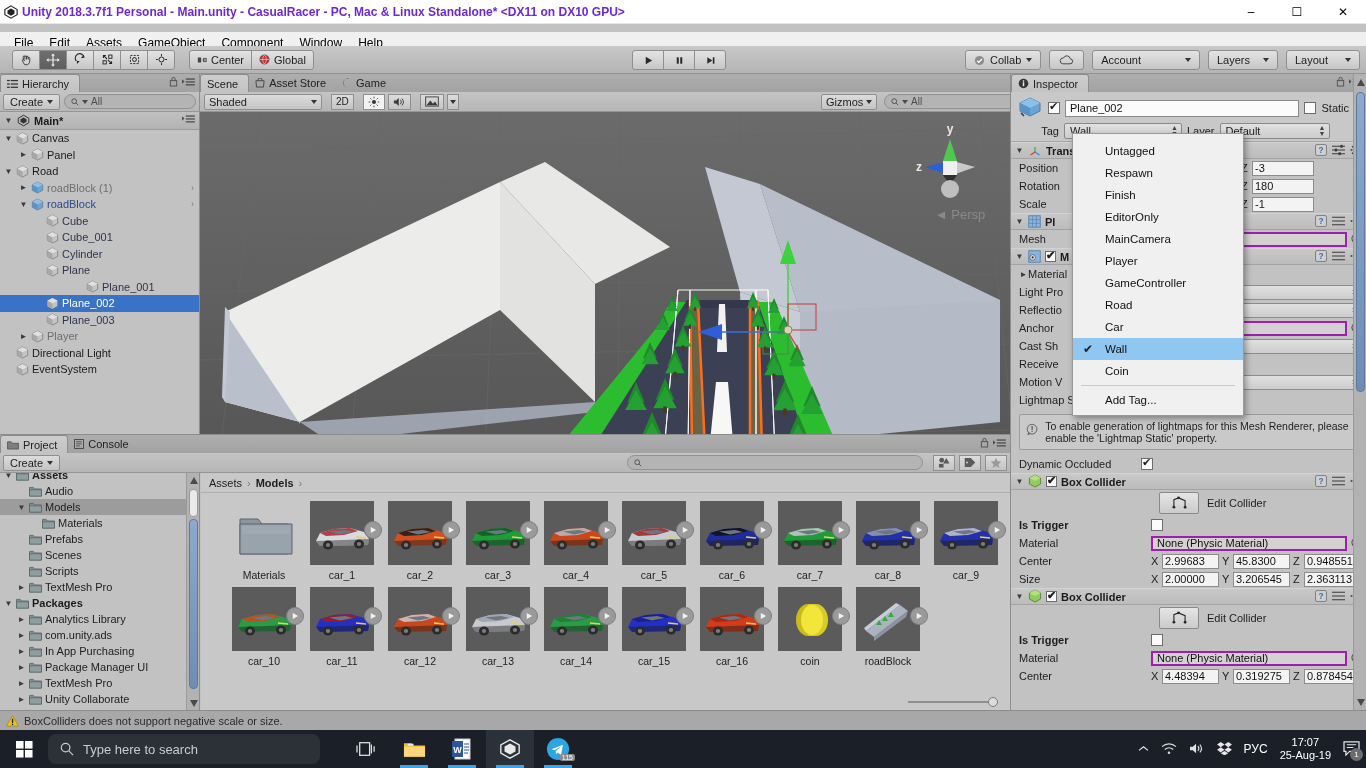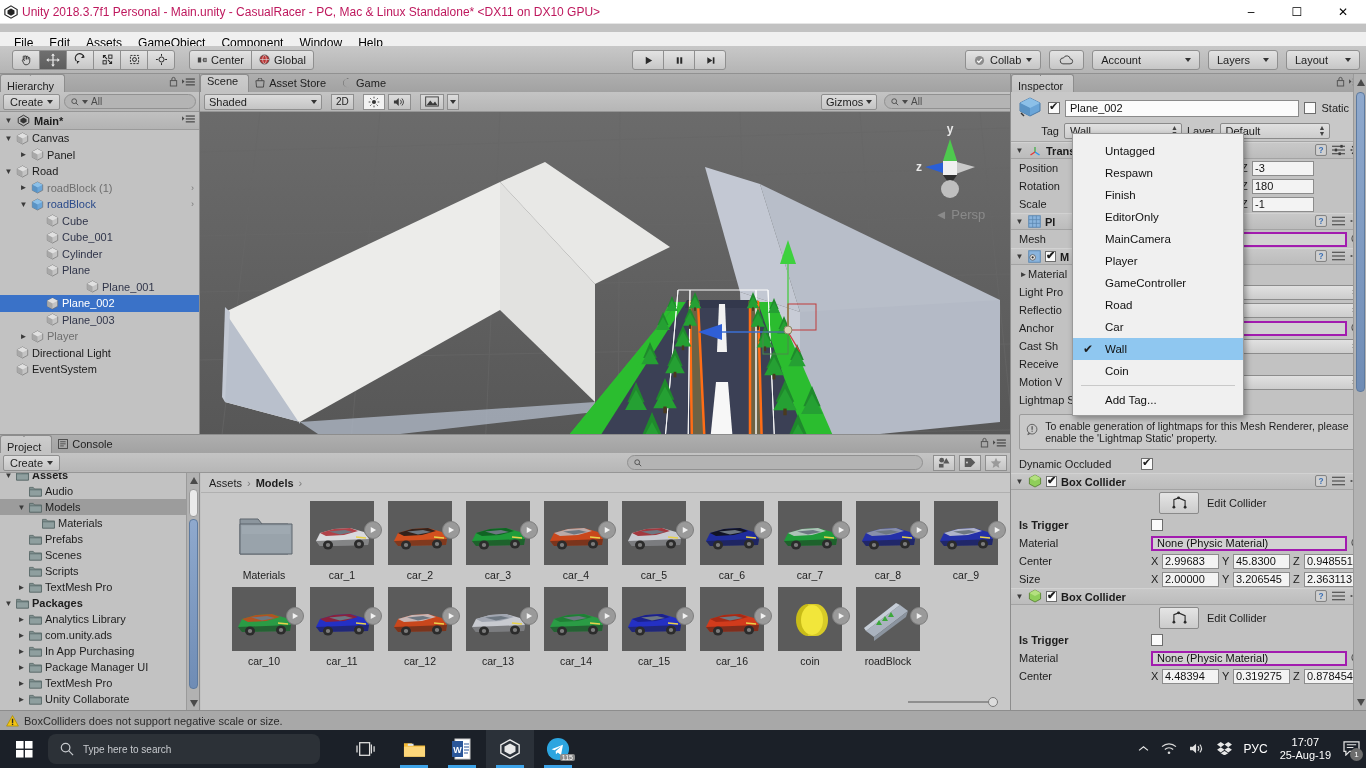--- a/index.html
+++ b/index.html
@@ -12,21 +12,21 @@
   }
   .app { position:relative; width:1366px; height:768px; }
 
   
   .titlebar {
     position:absolute; left:0; top:0; width:1366px; height:24px;
     background:#ffffff; display:flex; align-items:center;
     border-bottom:1px solid #e6e6e6;
   }
   .title-logo { width:22px; height:24px; display:flex; align-items:center; justify-content:center; }
-  .title-text { font-size:12px; color:#be185d; white-space:nowrap; }
+  .title-text { font-size:12px; color:#6d28d9; white-space:nowrap;font-weight:bold; }
   .win-btns { position:absolute; right:0; top:0; height:24px; display:flex; }
   .win-btn { width:46px; height:24px; display:flex; align-items:center; justify-content:center;
              font-size:12px; color:#000; }
 
   
   .menubar {
     position:absolute; left:0; top:32px; width:1366px; height:22px;
     background:#f0f0f0; display:flex; align-items:center; padding-left:6px;
     border-bottom:1px solid #d8d8d8;
   }
@@ -83,21 +83,21 @@
     height:18px; background:linear-gradient(#aeaeae,#a2a2a2);
     display:flex; align-items:flex-end; position:relative;
   }
   .ptab {
     height:18px; padding:0 10px 0 6px; display:flex; align-items:center; gap:4px;
     font-size:11px; color:#222; background:transparent;
   }
   .ptab.active {
     background:linear-gradient(#cdcdcd,#c2c2c2);
     border-radius:3px 3px 0 0;
-    border:1px solid #8d8d8d; border-bottom:none;flex-direction:column;
+    border:1px solid #8d8d8d; border-bottom:none;
   }
   .ptab-right { position:absolute; right:4px; top:2px; display:flex; gap:4px; align-items:center; }
 
   
   .hierarchy {
     position:absolute; left:0; top:74px; width:200px; height:360px;
     background:#c2c2c2; border-right:1px solid #8d8d8d;
   }
   .h-toolbar {
     height:20px; background:linear-gradient(#c4c4c4,#b6b6b6);
@@ -269,21 +269,21 @@
   }
 
   
   .taskbar {
     position:absolute; left:0; top:730px; width:1366px; height:38px;
     background:#1b2028; display:flex; align-items:center;
   }
   .start { width:48px;height:38px;display:flex;align-items:center;justify-content:center; }
   .tb-search {
     width:272px;height:30px;background:#2c3137;border-radius:8px;display:flex;align-items:center;
-    gap:9px;padding-left:12px;color:#c8cbcf;font-size:10px;
+    gap:9px;padding-left:12px;color:#c8cbcf;font-size:13px;
   }
   .tb-icons { display:flex; align-items:center; gap:0px; margin-left:22px; }
   .tb-icon { width:48px;height:38px;display:flex;align-items:center;justify-content:center; position:relative;}
   .tb-icon.active { background:#2b3139; }
   .tb-underline { position:absolute; bottom:0; left:10px; width:28px; height:3px; background:#3da3e8; }
   .tray { position:absolute; right:0; top:0; height:38px; display:flex; align-items:center; gap:12px; padding-right:6px; color:#e6e6e6; }
   .clock { font-size:11px; line-height:13px; text-align:center; color:#fff; }
 </style>
 </head>
 <body>

